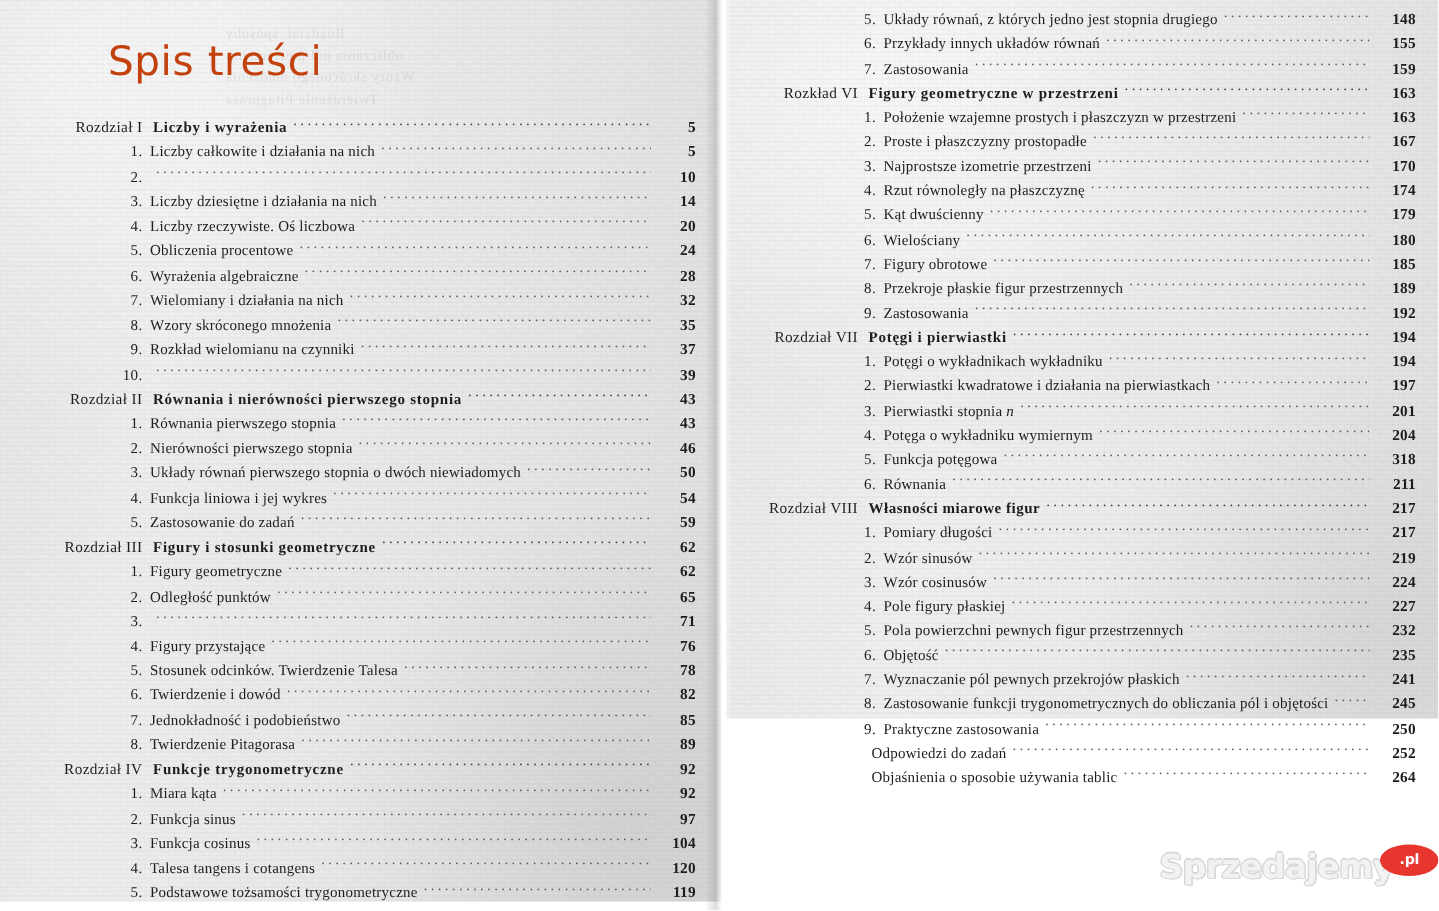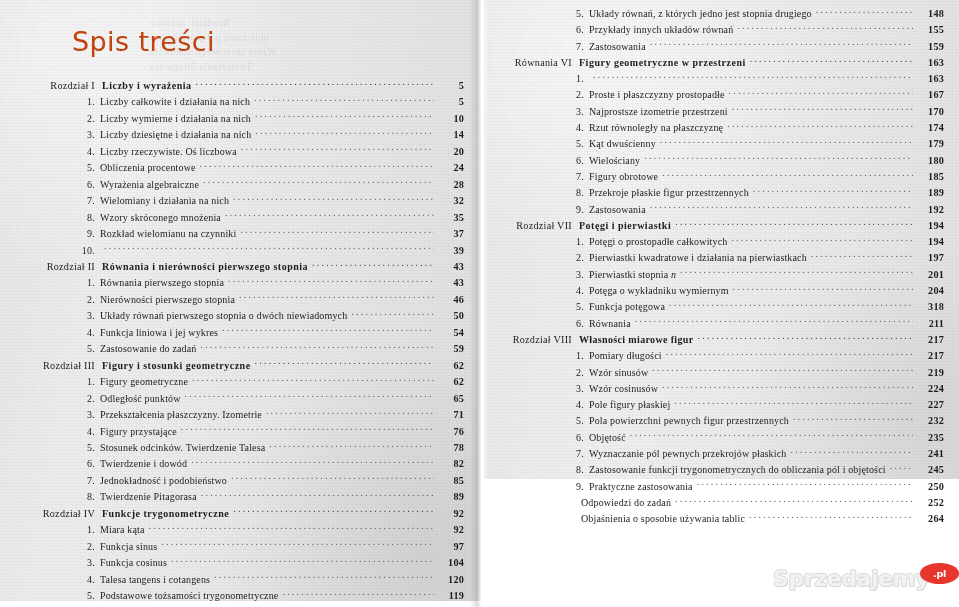--- a/index.html
+++ b/index.html
@@ -244,21 +244,20 @@
         <span class="pageno">5</span>
       </div>
       <div class="row sub">
         <span class="chap-label">1.</span>
         <span class="entry-text">Liczby całkowite i działania na nich</span>
         <span class="leader"></span>
         <span class="pageno">5</span>
       </div>
       <div class="row sub">
         <span class="chap-label">2.</span>
-        <span class="entry-text">Liczby wymierne i działania na nich</span>
         <span class="leader"></span>
         <span class="pageno">10</span>
       </div>
       <div class="row sub">
         <span class="chap-label">3.</span>
         <span class="entry-text">Liczby dziesiętne i działania na nich</span>
         <span class="leader"></span>
         <span class="pageno">14</span>
       </div>
       <div class="row sub">
@@ -351,21 +350,20 @@
         <span class="pageno">62</span>
       </div>
       <div class="row sub">
         <span class="chap-label">2.</span>
         <span class="entry-text">Odległość punktów</span>
         <span class="leader"></span>
         <span class="pageno">65</span>
       </div>
       <div class="row sub">
         <span class="chap-label">3.</span>
-        <span class="entry-text">Przekształcenia płaszczyzny. Izometrie</span>
         <span class="leader"></span>
         <span class="pageno">71</span>
       </div>
       <div class="row sub">
         <span class="chap-label">4.</span>
         <span class="entry-text">Figury przystające</span>
         <span class="leader"></span>
         <span class="pageno">76</span>
       </div>
       <div class="row sub">
@@ -448,27 +446,28 @@
         <span class="leader"></span>
         <span class="pageno">155</span>
       </div>
       <div class="row sub">
         <span class="chap-label">7.</span>
         <span class="entry-text">Zastosowania</span>
         <span class="leader"></span>
         <span class="pageno">159</span>
       </div>
       <div class="row chapter">
-        <span class="chap-label">Równania VI</span>
+        <span class="chap-label">Rozkład VI</span>
         <span class="entry-text">Figury geometryczne w przestrzeni</span>
         <span class="leader"></span>
         <span class="pageno">163</span>
       </div>
       <div class="row sub">
         <span class="chap-label">1.</span>
+        <span class="entry-text">Położenie wzajemne prostych i płaszczyzn w przestrzeni</span>
         <span class="leader"></span>
         <span class="pageno">163</span>
       </div>
       <div class="row sub">
         <span class="chap-label">2.</span>
         <span class="entry-text">Proste i płaszczyzny prostopadłe</span>
         <span class="leader"></span>
         <span class="pageno">167</span>
       </div>
       <div class="row sub">
@@ -514,21 +513,21 @@
         <span class="pageno">192</span>
       </div>
       <div class="row chapter">
         <span class="chap-label">Rozdział VII</span>
         <span class="entry-text">Potęgi i pierwiastki</span>
         <span class="leader"></span>
         <span class="pageno">194</span>
       </div>
       <div class="row sub">
         <span class="chap-label">1.</span>
-        <span class="entry-text">Potęgi o prostopadłe całkowitych</span>
+        <span class="entry-text">Potęgi o wykładnikach wykładniku</span>
         <span class="leader"></span>
         <span class="pageno">194</span>
       </div>
       <div class="row sub">
         <span class="chap-label">2.</span>
         <span class="entry-text">Pierwiastki kwadratowe i działania na pierwiastkach</span>
         <span class="leader"></span>
         <span class="pageno">197</span>
       </div>
       <div class="row sub">

